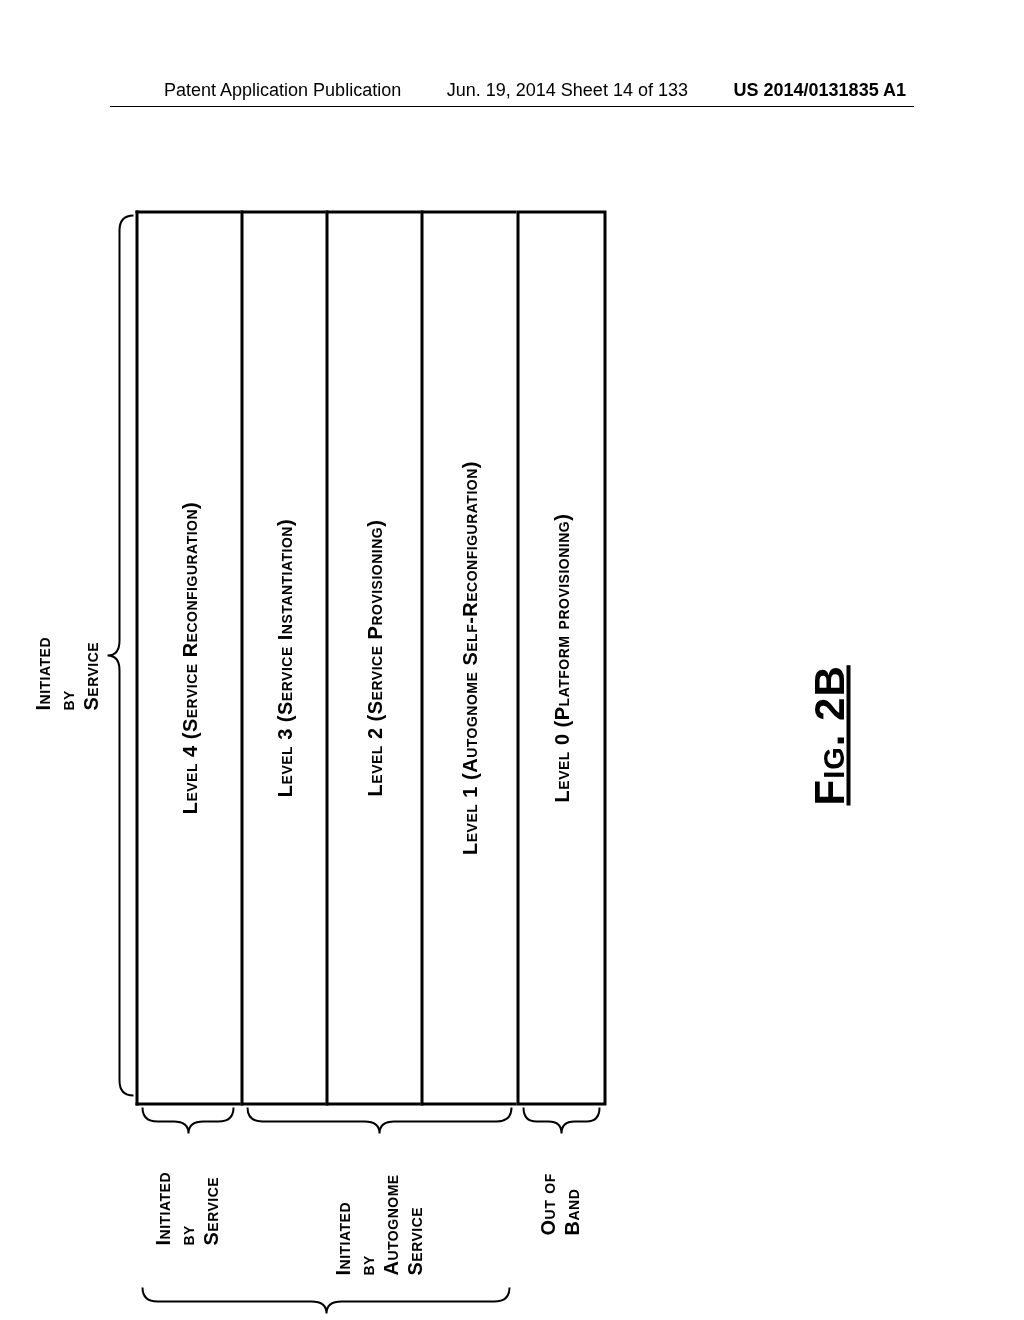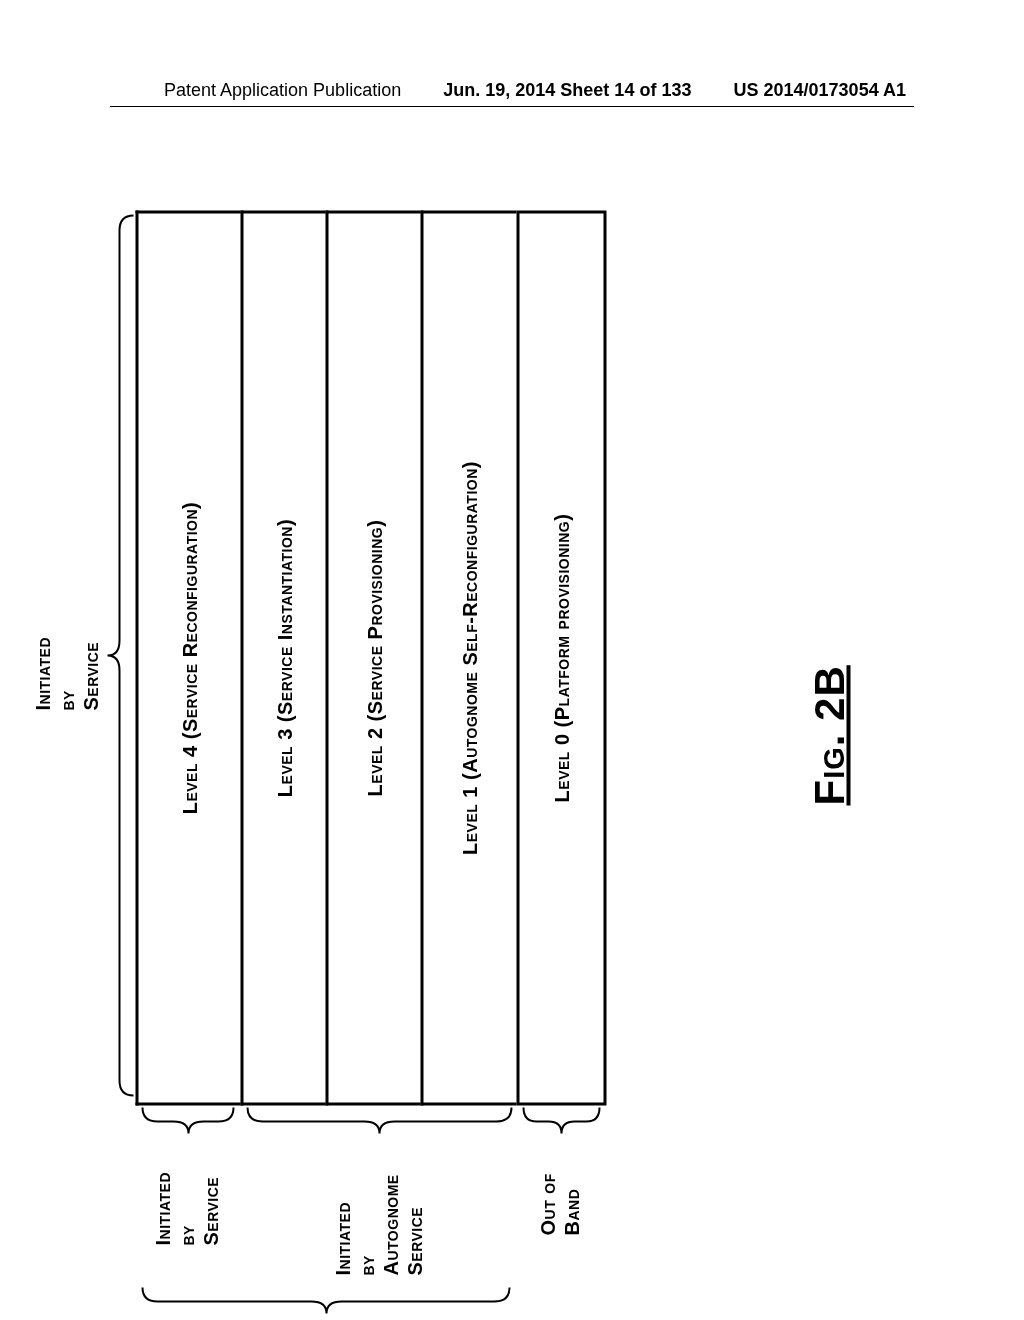--- a/index.html
+++ b/index.html
@@ -23,21 +23,21 @@
       justify-content: space-between;
       padding: 0 118px 0 130px;
       font-size: 18px;
       font-weight: bold;
     }
     .header-left {
       font-weight: normal;
       margin-left: 34px;
     }
     .header-center {
-      font-weight: bold;
+      font-weight: normal;
     }
     .header-right {
       font-weight: bold;
     }
     .header-line {
       position: absolute;
       top: 106px;
       left: 110px;
       right: 110px;
       height: 1px;
@@ -109,21 +109,21 @@
     .curly {
       position: absolute;
     }
   </style>
 </head>
 <body>
 
 <div class="header">
   <span class="header-left">Patent Application Publication</span>
   <span class="header-center">Jun. 19, 2014  Sheet 14 of 133</span>
-  <span class="header-right">US 2014/0173054 A1</span>
+  <span class="header-right">US 2014/0131835 A1</span>
 </div>
 <div class="header-line"></div>
 
 <div class="diagram-container">
   <div class="diagram-inner">
 
     <div class="levels-stack">
       <div class="level-box level4">
         <span>Level 4 (Service Reconfiguration)</span>
       </div>

